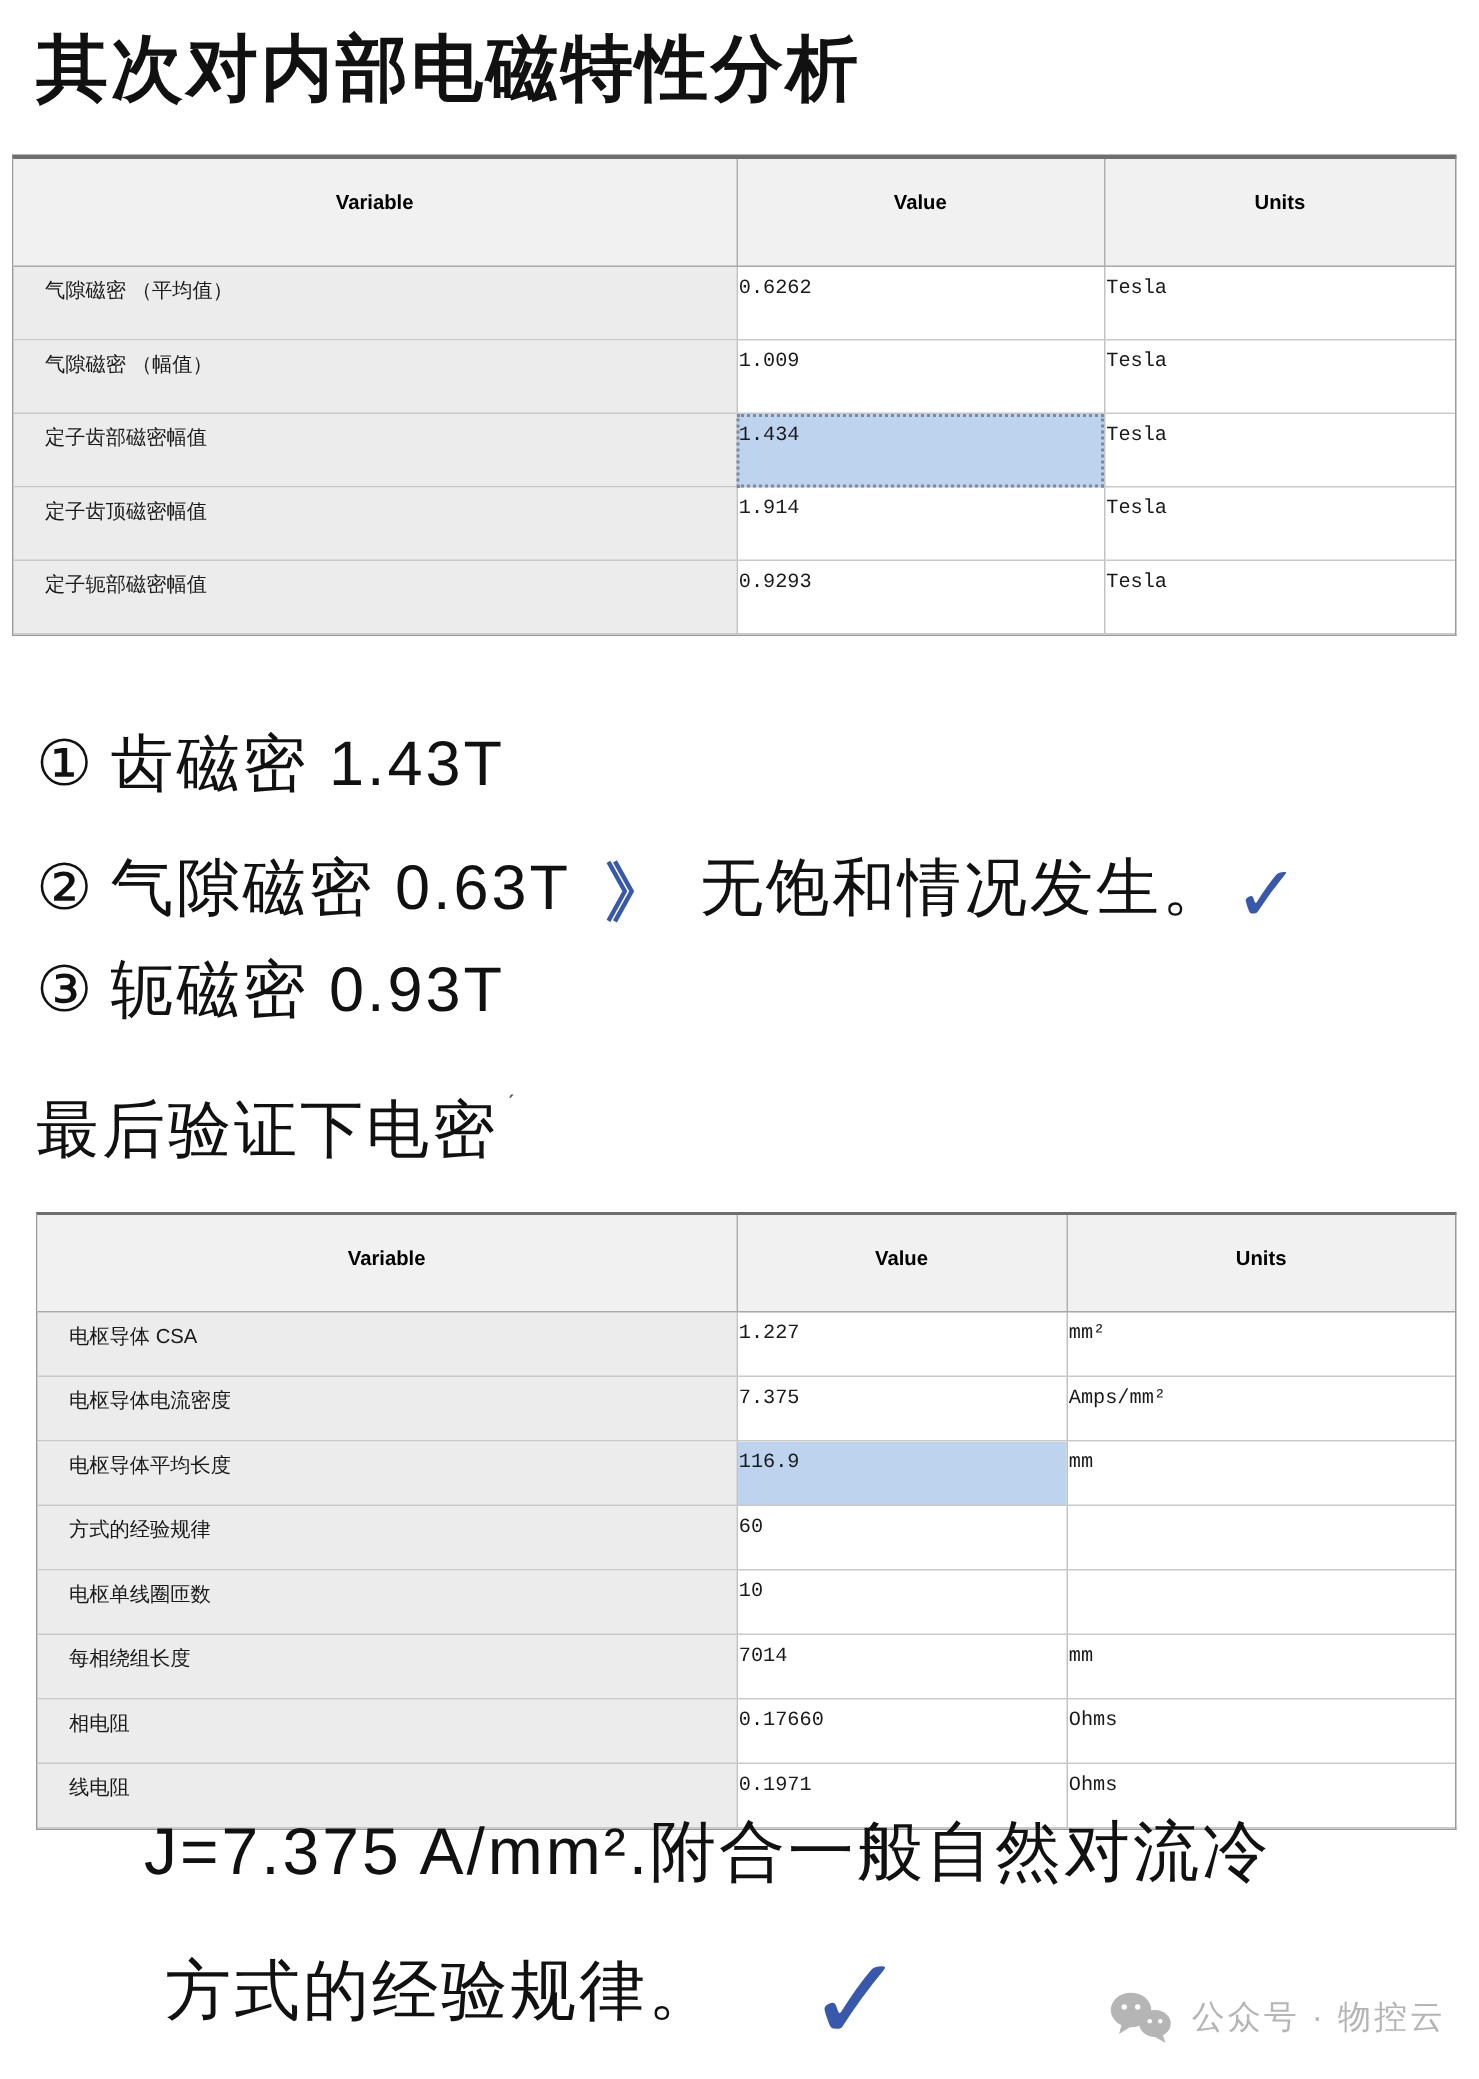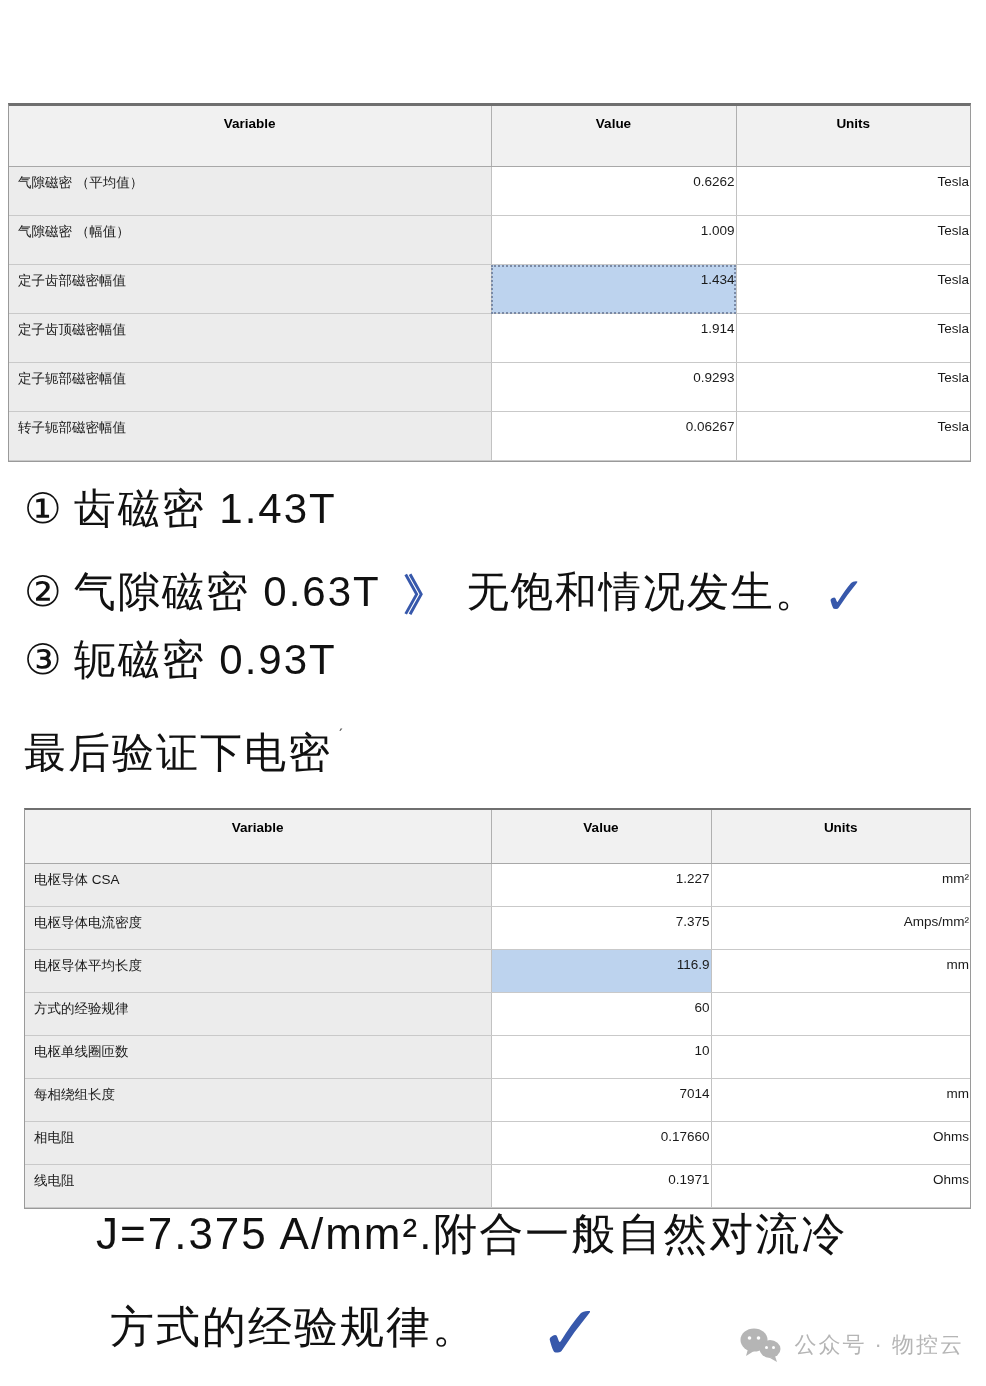--- a/index.html
+++ b/index.html
@@ -14,44 +14,45 @@
   .blue-ink{color:#3758ab;font-weight:700;}
   .chevron{font-size:44px;margin:0 18px 0 22px;vertical-align:-4px;}
   .check{font-size:52px;vertical-align:-8px;margin-left:4px;}
   .big-check{font-size:78px;vertical-align:-18px;margin-left:60px;font-weight:700;}
   .tiny-mark{font-size:16px;color:#555;vertical-align:26px;margin-left:6px;letter-spacing:0;}
 
   
   .grid-wrap{position:absolute;border:1px solid #9a9a9a;border-top:3px solid #6f6f6f;background:#fff;}
   table.grid{border-collapse:collapse;table-layout:fixed;width:100%;font-size:13.5px;color:#1a1a1a;}
   table.grid th{background:#f1f1f1;font-weight:700;text-align:center;vertical-align:top;
-    padding-top:10px;border-bottom:1px solid #a8a8a8;border-right:1px solid #b0b0b0;color:#000;}
+    padding-top:21px;border-bottom:1px solid #a8a8a8;border-right:1px solid #b0b0b0;color:#000;}
   table.grid td{vertical-align:top;padding-top:7px;border-bottom:1px solid #c9c9c9;
     border-right:1px solid #c2c2c2;overflow:hidden;}
   table.grid th:last-child,table.grid td:last-child{border-right:none;}
-  td.c-var{background:#ececec;text-align:left;padding-left:9px;}
-  td.c-val,td.c-unit{text-align:right;background:#fff;}
+  td.c-var{background:#ececec;text-align:left;padding-left:21px;}
+  td.c-val,td.c-unit{text-align:left;background:#fff;font-family:Liberation Mono, monospace;}
   td.hl{background:#bdd3ee !important;}
   td.hl.sel{outline:2px dotted #7a8aa6;outline-offset:-2px;}
   #table1 th{height:49px;} #table1 td{height:40px;}
   #table2 th{height:42px;} #table2 td{height:34px;}
 
   
   .concl-line{position:absolute;font-size:44px;font-weight:500;}
 
   
   #watermark{position:absolute;right:22px;top:1326px;display:flex;align-items:center;
     color:#b5b5b5;font-size:22px;letter-spacing:2px;}
   #watermark svg{margin-right:10px;}
 </style>
 </head>
 <body>
 
 <div id="page">
 
+  <div class="hand hand-title">其次对内部电磁特性分析</div>
 
   <div class="grid-wrap" id="table1-wrap" style="left:8px;top:103px;width:961px;">
     <table class="grid" id="table1">
       <colgroup>
           <col style="width:482px">
           <col style="width:245px">
           <col style="width:234px">
         </colgroup>
       <thead>
         <tr>
@@ -77,25 +78,20 @@
             <td class="c-unit">Tesla</td>
           </tr>
           <tr>
             <td class="c-var">定子齿顶磁密幅值</td>
             <td class="c-val">1.914</td>
             <td class="c-unit">Tesla</td>
           </tr>
           <tr>
             <td class="c-var">定子轭部磁密幅值</td>
             <td class="c-val">0.9293</td>
-            <td class="c-unit">Tesla</td>
-          </tr>
-          <tr>
-            <td class="c-var">转子轭部磁密幅值</td>
-            <td class="c-val">0.06267</td>
             <td class="c-unit">Tesla</td>
           </tr>
         </tbody>
     </table>
   </div>
 
   <div class="hand note-line" style="top:455px;margin-top:26px;">
     <span class="note-num">①</span><span>齿磁密  1.43T</span>
   </div>
   <div class="hand note-line" style="top:564px;">

